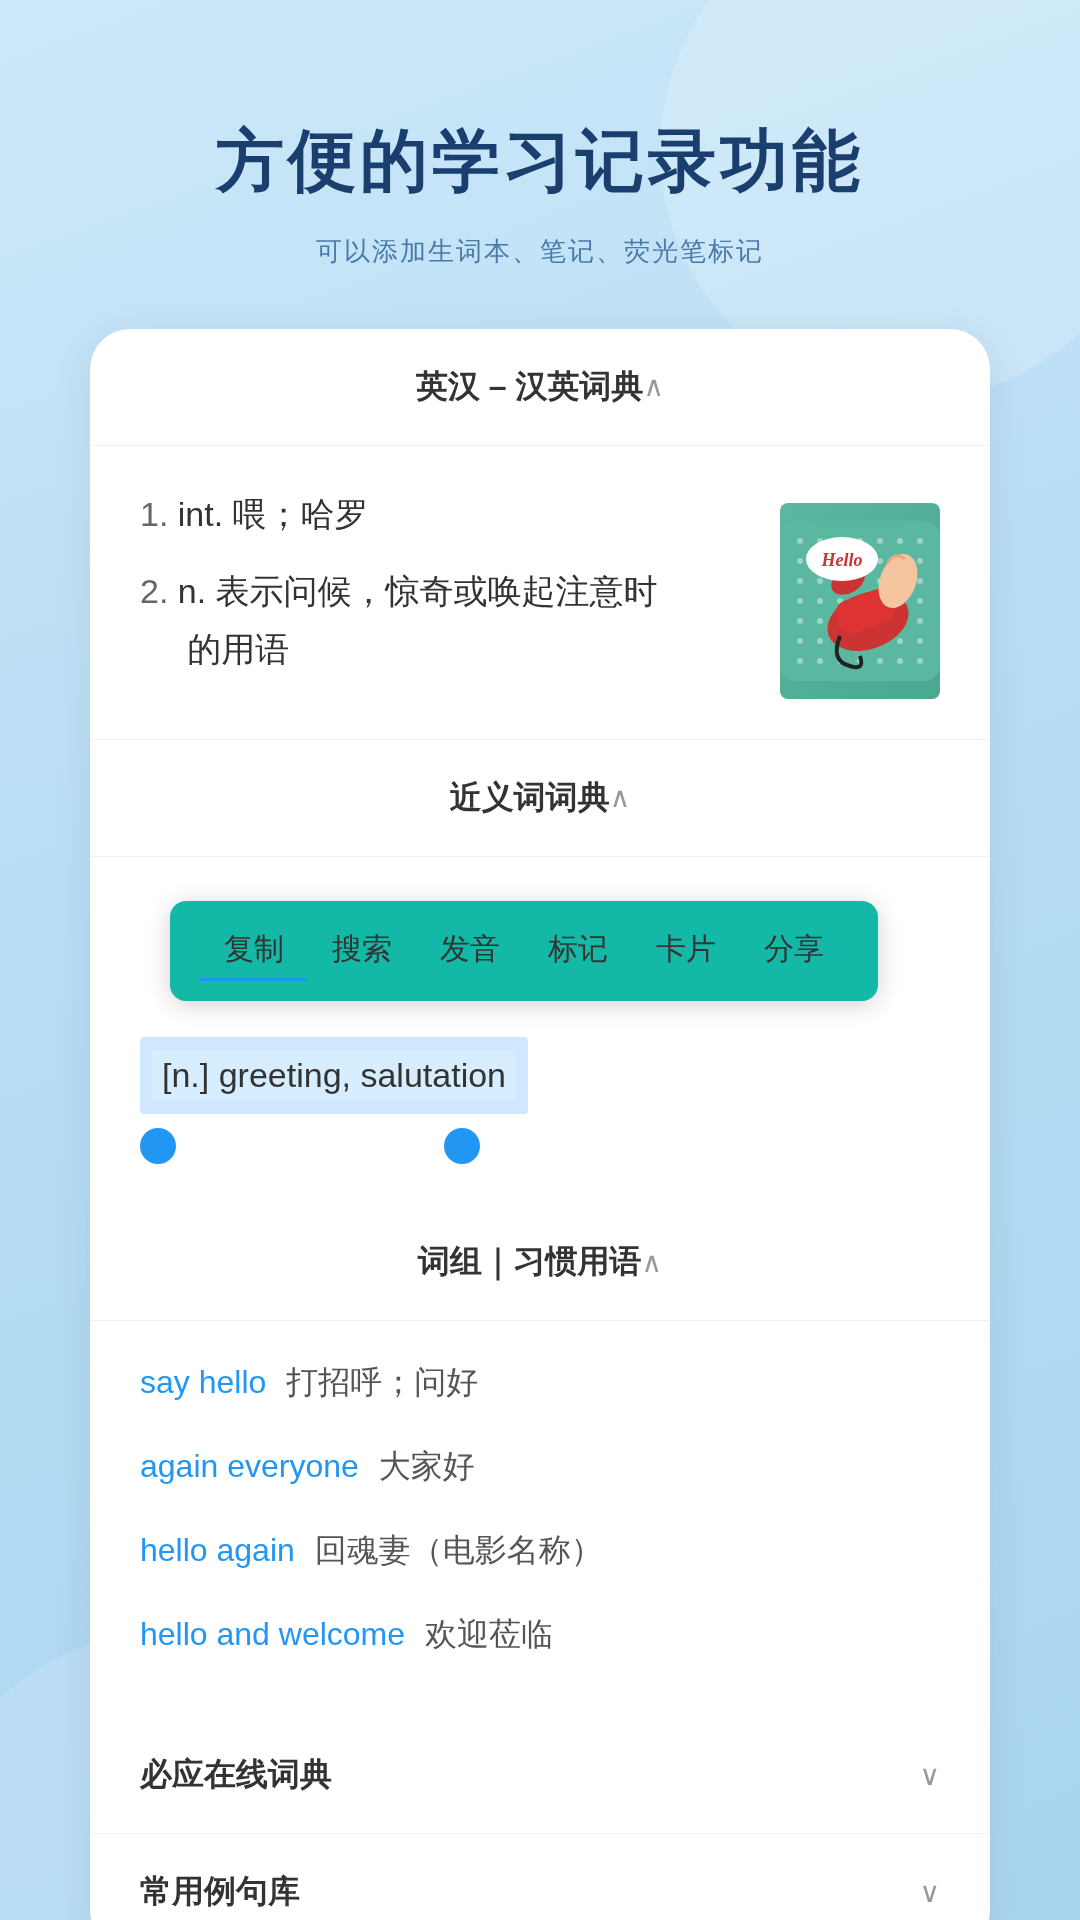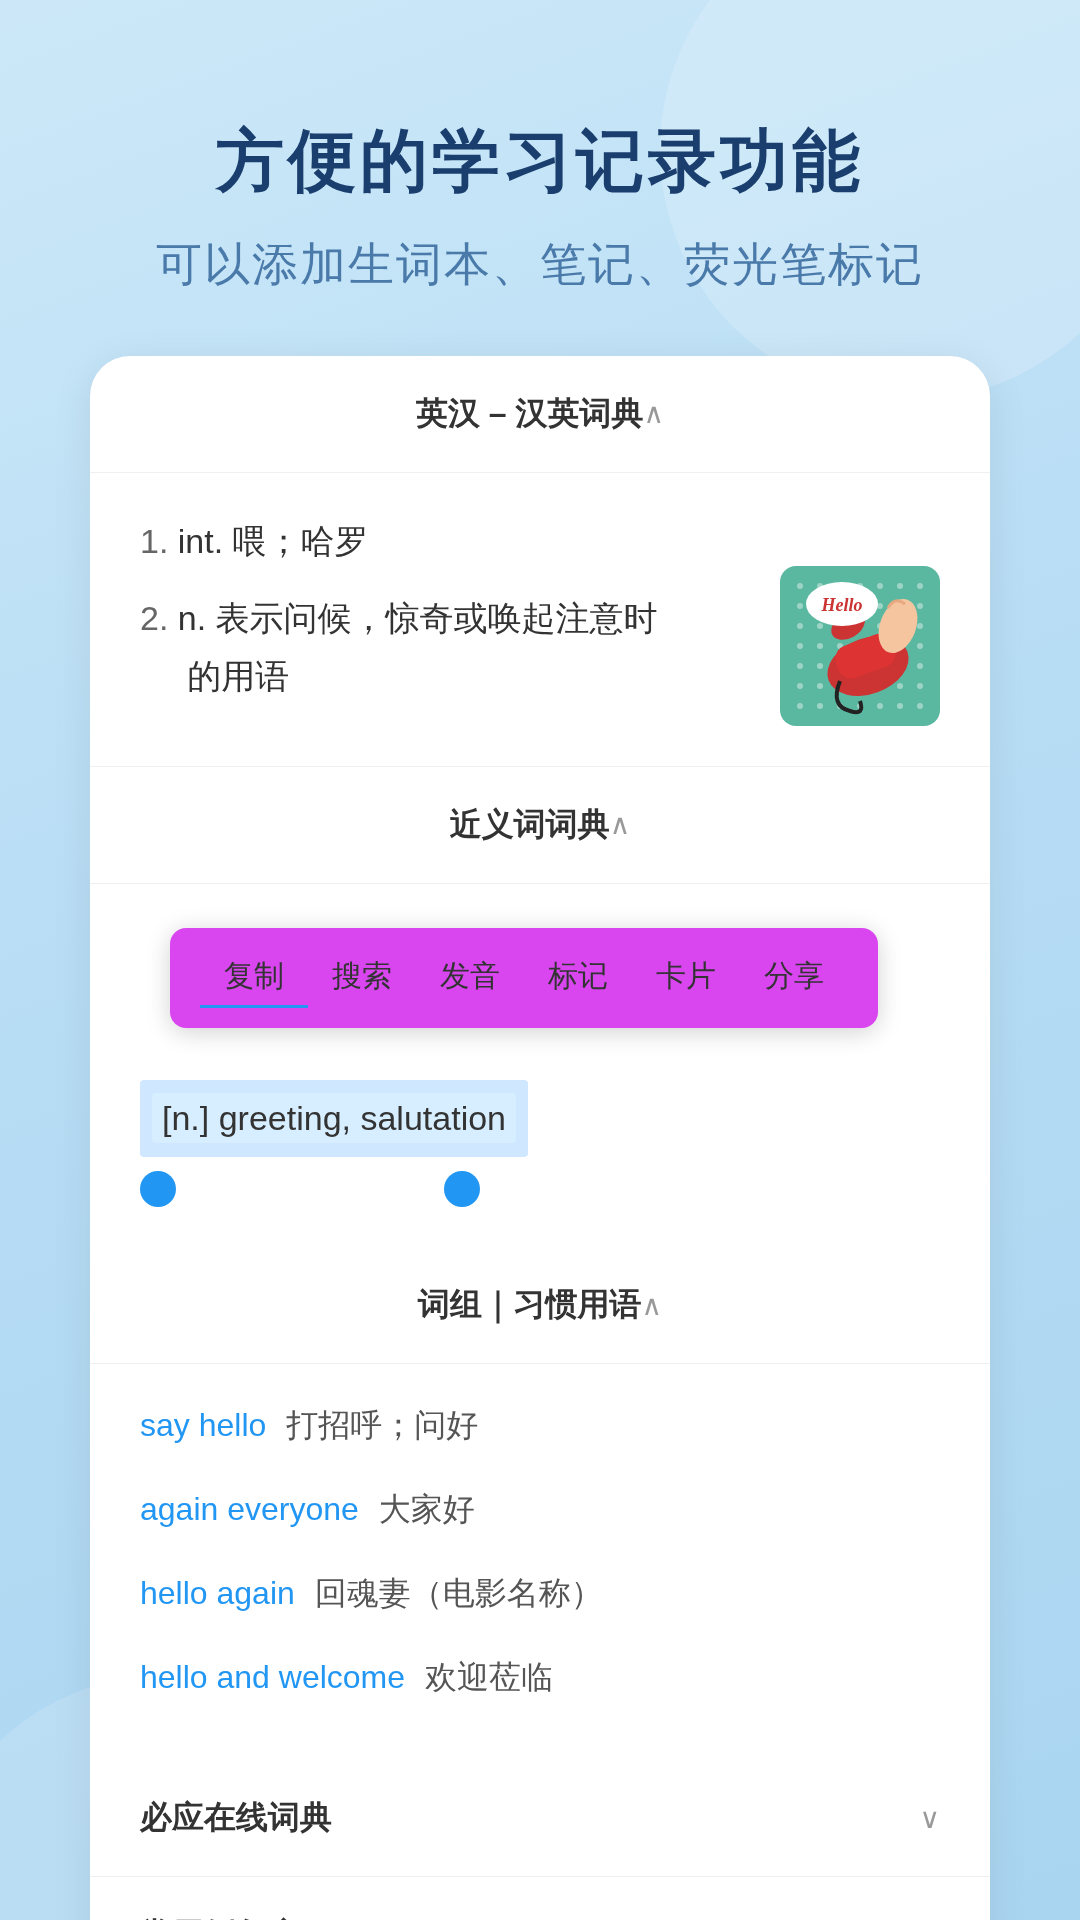--- a/index.html
+++ b/index.html
@@ -62,21 +62,21 @@
     }
     .header-title {
       font-size: 68px;
       font-weight: 700;
       color: #1a3f6e;
       line-height: 1.2;
       letter-spacing: 4px;
       margin-bottom: 28px;
     }
     .header-subtitle {
-      font-size: 46px;
+      font-size: 26px;
       color: #4a7aaa;
       letter-spacing: 2px;
       margin-top: 32px;
     }
 
     
     .card {
       width: 900px;
       background: #ffffff;
       border-radius: 40px;
@@ -119,37 +119,37 @@
       color: #333;
       line-height: 1.7;
       margin-bottom: 20px;
     }
     .dict-def-item .def-number {
       color: #666;
     }
     
     .phone-illustration {
       width: 160px;
-      height: 160px;
+      height: 196px;
       background: linear-gradient(135deg, #5bb8a0 0%, #4aa890 100%);
-      border-radius: 24px;
+      border-radius: 8px;
       position: relative;
       display: flex;
       align-items: center;
       justify-content: center;
     }
 
     
     .synonyms-section {
       border-bottom: 1px solid #f0f0f0;
     }
 
     
     .context-menu {
-      background: #d946ef;
+      background: #14b8a6;
       border-radius: 16px;
       box-shadow: 0 4px 24px rgba(0,0,0,0.18);
       display: flex;
       gap: 0;
       padding: 20px 30px;
       margin: 20px 30px;
       position: relative;
       z-index: 10;
       width: fit-content;
     }
@@ -347,21 +347,21 @@
         <span class="context-menu-item">复制</span>
         <span class="context-menu-item">搜索</span>
         <span class="context-menu-item">发音</span>
         <span class="context-menu-item">标记</span>
         <span class="context-menu-item">卡片</span>
         <span class="context-menu-item">分享</span>
       </div>
     </div>
 
     <div class="synonym-content">
-      <div style="display: inline-block; background: #d0e8ff; padding: 8px 12px; border-radius: 4px; margin-bottom: 10px; margin-top: 16px;">
+      <div style="display: inline-block; background: #d0e8ff; padding: 8px 12px; border-radius: 4px; margin-bottom: 10px;">
         <span class="synonym-text">[n.] greeting, salutation</span>
       </div>
       <div class="synonym-handles">
         <div class="selection-handle"></div>
         <div class="selection-handle"></div>
       </div>
     </div>
 
     <div class="section-header phrases-section">
       <span class="section-title">词组｜习惯用语</span>

